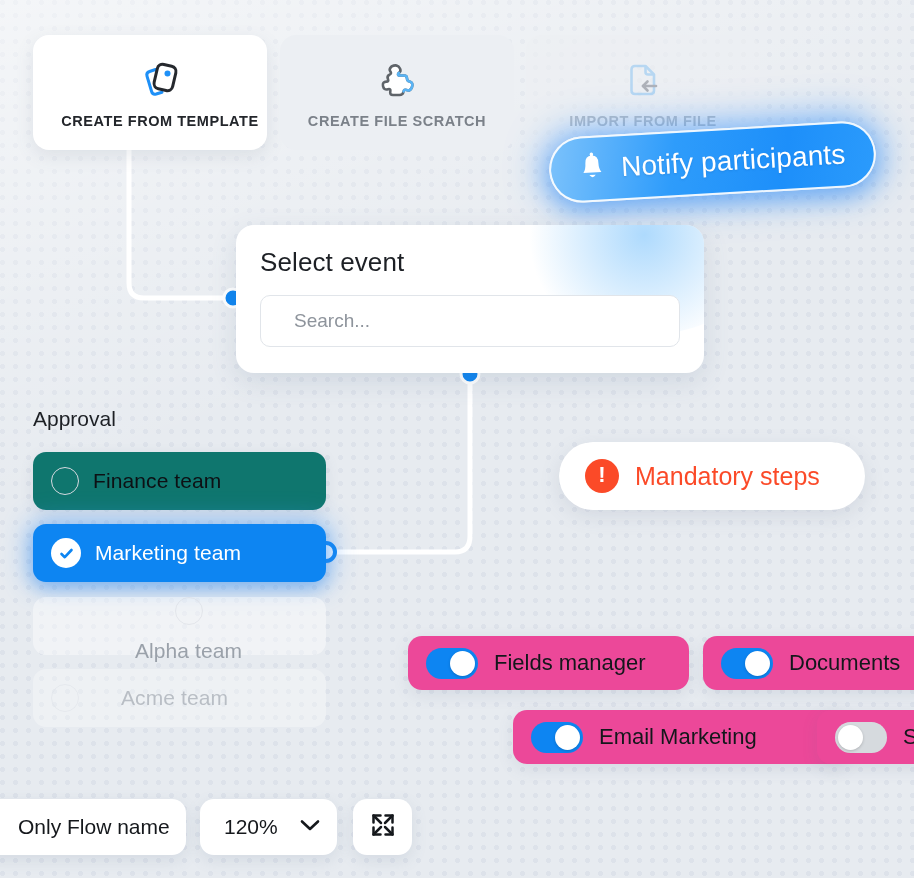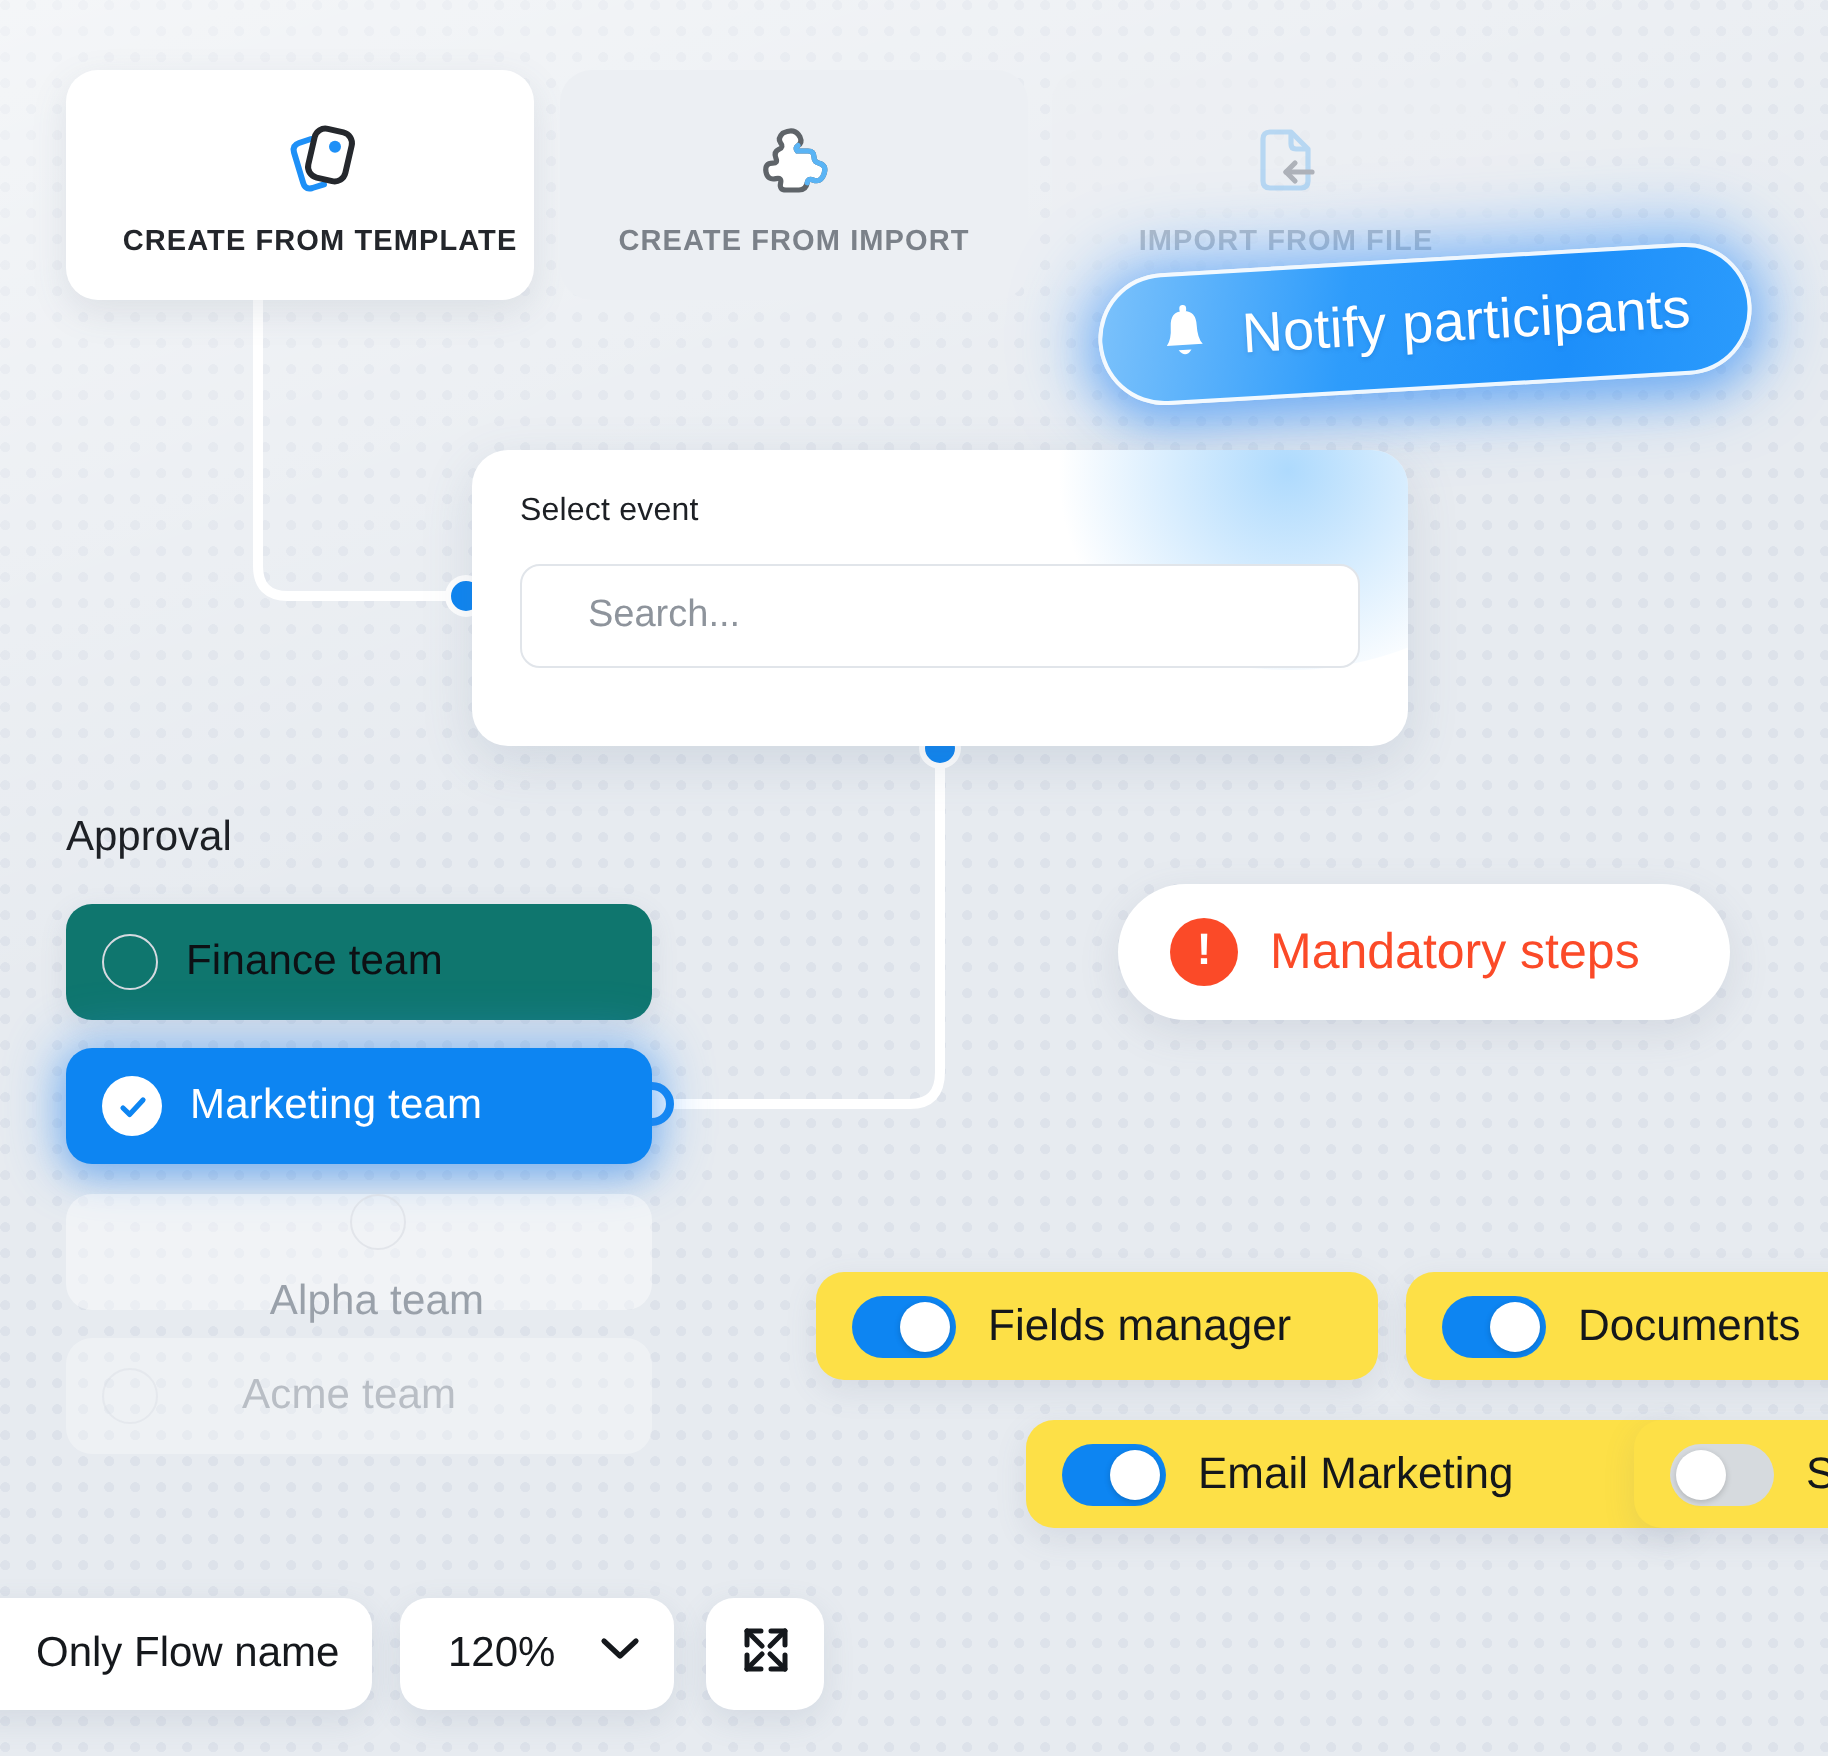--- a/index.html
+++ b/index.html
@@ -63,21 +63,21 @@
   #select-panel{
     position:absolute;left:236px;top:225px;width:468px;height:148px;border-radius:18px;
     background:#ffffff;box-shadow:0 8px 26px rgba(90,110,140,.16);
     box-sizing:border-box;padding:22px 24px;overflow:hidden;
   }
   #select-panel .panel-glow{
     position:absolute;right:-70px;top:-90px;width:260px;height:200px;border-radius:50%;
     background:radial-gradient(circle,#aedafd 0%,rgba(174,218,253,0) 70%);
   }
   #select-title{
-    position:relative;font-size:16px;font-weight:500;color:#1d2025;letter-spacing:.1px;
+    position:relative;font-size:26px;font-weight:500;color:#1d2025;letter-spacing:.1px;
   }
   #search-box{
     position:relative;margin-top:17px;height:52px;border:1px solid #e1e5ea;border-radius:10px;
     display:flex;align-items:center;padding-left:33px;box-sizing:border-box;background:#fff;
   }
   #search-box .ph{font-size:19px;color:#8e949c;}
 
   
   #approval-title{
     position:absolute;left:33px;top:407px;font-size:21px;font-weight:500;color:#1d2025;
@@ -117,21 +117,21 @@
   }
   #mandatory .mtext{font-size:25px;font-weight:500;color:#fb4a28;white-space:nowrap;}
   .excl{
     width:34px;height:34px;border-radius:50%;background:#fb4a28;flex:none;
     display:flex;align-items:center;justify-content:center;
     color:#fff;font-size:22px;font-weight:700;line-height:1;padding-bottom:2px;box-sizing:border-box;
   }
 
   
   .chip{
-    position:absolute;height:54px;border-radius:14px;background:#fde047;
+    position:absolute;height:54px;border-radius:14px;background:#ec4899;
     box-shadow:0 5px 16px rgba(95,112,140,.13);
     display:flex;align-items:center;gap:16px;padding:0 22px 0 18px;box-sizing:border-box;
   }
   .chip .clabel{font-size:22px;color:#14171b;white-space:nowrap;}
   .sw{width:52px;height:31px;border-radius:16px;flex:none;position:relative;}
   .sw.on{background:#0d85f2;}
   .sw.off{background:#d6dade;}
   .sw .knob{
     position:absolute;top:3px;width:25px;height:25px;border-radius:50%;background:#fff;
     box-shadow:0 1px 3px rgba(0,0,0,.18);
@@ -188,21 +188,21 @@
     <svg width="46" height="44" viewBox="0 0 46 44">
       <path d="M17.5 7.5 Q23.5 4.5 26 9.5 Q27.3 12.3 25 13.8 Q23.3 15 24.6 16.5 L30 16.5
                Q33 16.5 33 19.5 Q33 22 35.6 22.6 Q39.5 23.6 38 28 Q36.4 32.5 32.5 31
                Q30 30 29.6 32.4 Q29 36 25.5 36 L19 36 Q15.5 36 16.3 32.6 Q17 29.6 14 30.3
                Q9.8 31.3 9 27 Q8.2 22.6 12.4 22.6 Q15 22.6 14 20.2 Q12.6 17 15.6 15.6
                Q18 14.5 16.3 12.4 Q14.6 10.2 17.5 7.5 Z" fill="#ffffff" stroke="#5f6469" stroke-width="2.6" stroke-linejoin="round"></path>
       <path d="M25 13.8 Q23.3 15 24.6 16.5 L30 16.5 Q33 16.5 33 19.5 Q33 22 35.6 22.6
                Q39.5 23.6 38 28 Q36.4 32.5 32.5 31 Q30 30 29.6 32.4" fill="none" stroke="#5ab4f5" stroke-width="2.6" stroke-linejoin="round" stroke-linecap="round"></path>
     </svg>
   </span>
-  <span class="src-label">CREATE FROM IMPORT</span>
+  <span class="src-label">CREATE FILE SCRATCH</span>
 </div>
 
 <div class="src-card" id="card-import">
   <span class="ico">
     <svg width="46" height="46" viewBox="0 0 46 46">
       <path d="M25.5 8 H15 Q11.5 8 11.5 11.5 V32.5 Q11.5 36 15 36 H30.5 Q34 36 34 32.5 V16.5 Z" fill="none" stroke="#8dc5f2" stroke-width="2.6" stroke-linejoin="round"></path>
       <path d="M25.5 8 V14 Q25.5 16.5 28 16.5 H34" fill="none" stroke="#8dc5f2" stroke-width="2.6" stroke-linejoin="round"></path>
       <path d="M36 28 H23" fill="none" stroke="#7c818a" stroke-width="2.6" stroke-linecap="round"></path>
       <path d="M27.5 23.5 L23 28 L27.5 32.5" fill="none" stroke="#7c818a" stroke-width="2.6" stroke-linecap="round" stroke-linejoin="round"></path>
     </svg>

